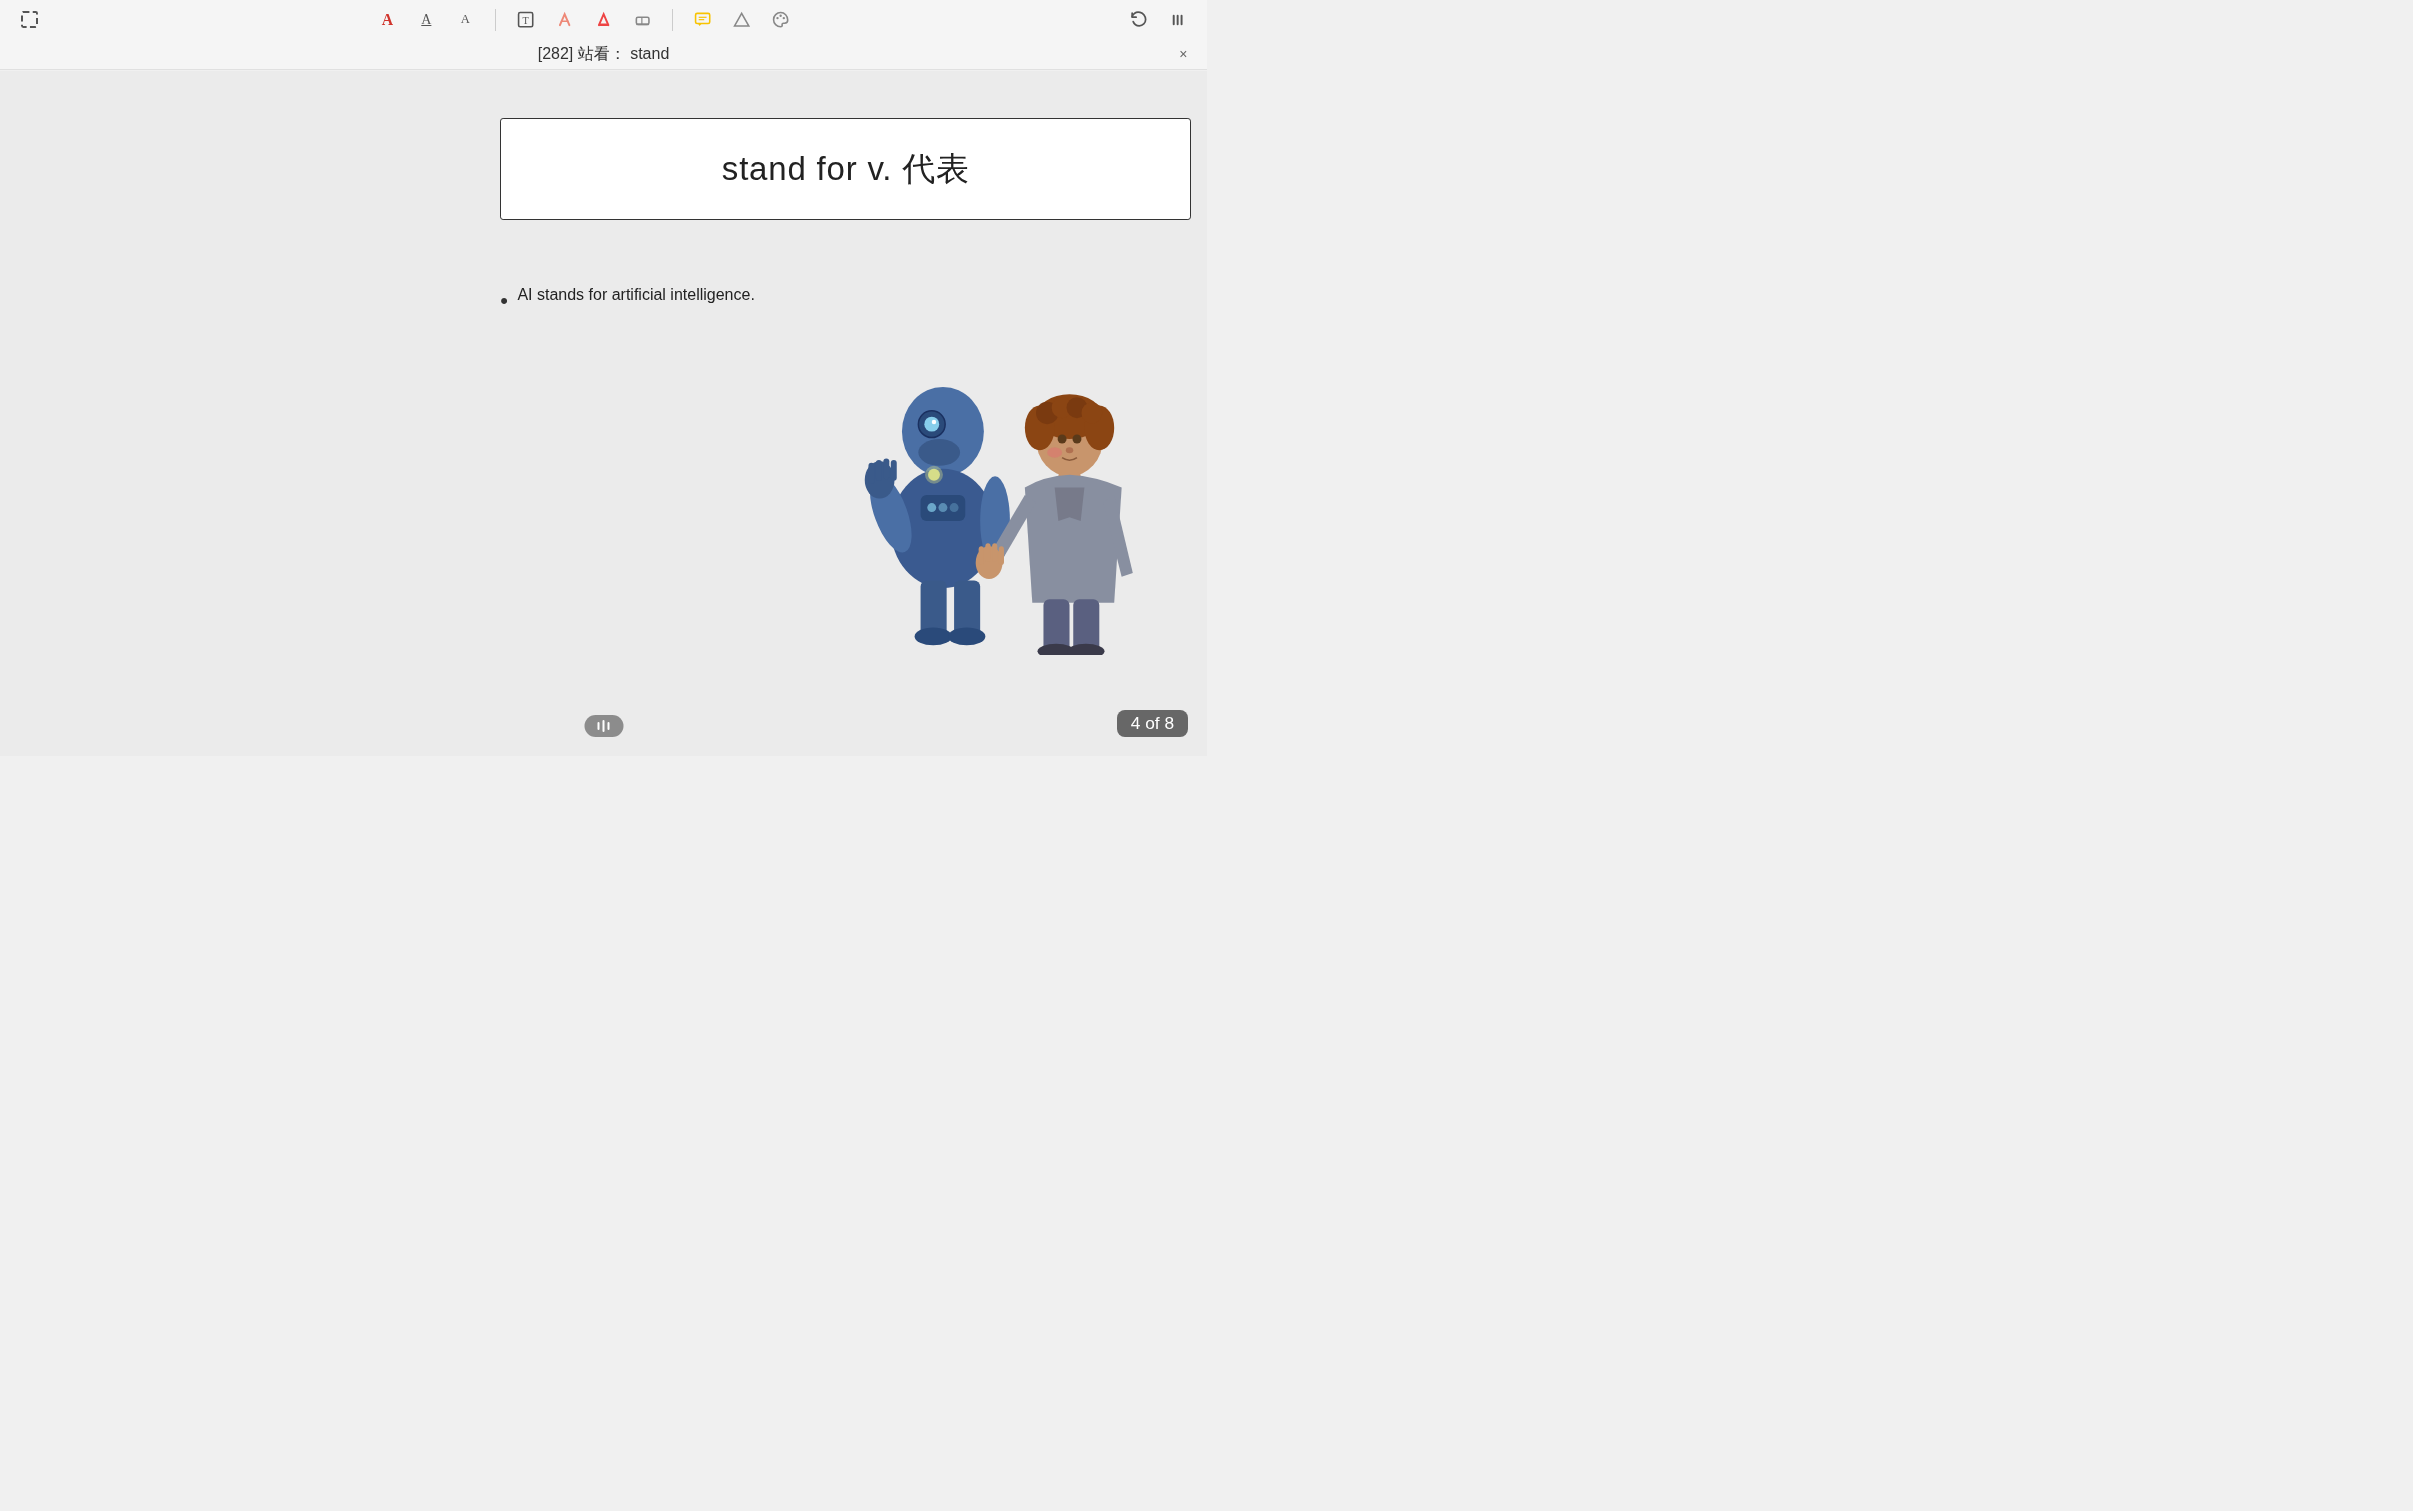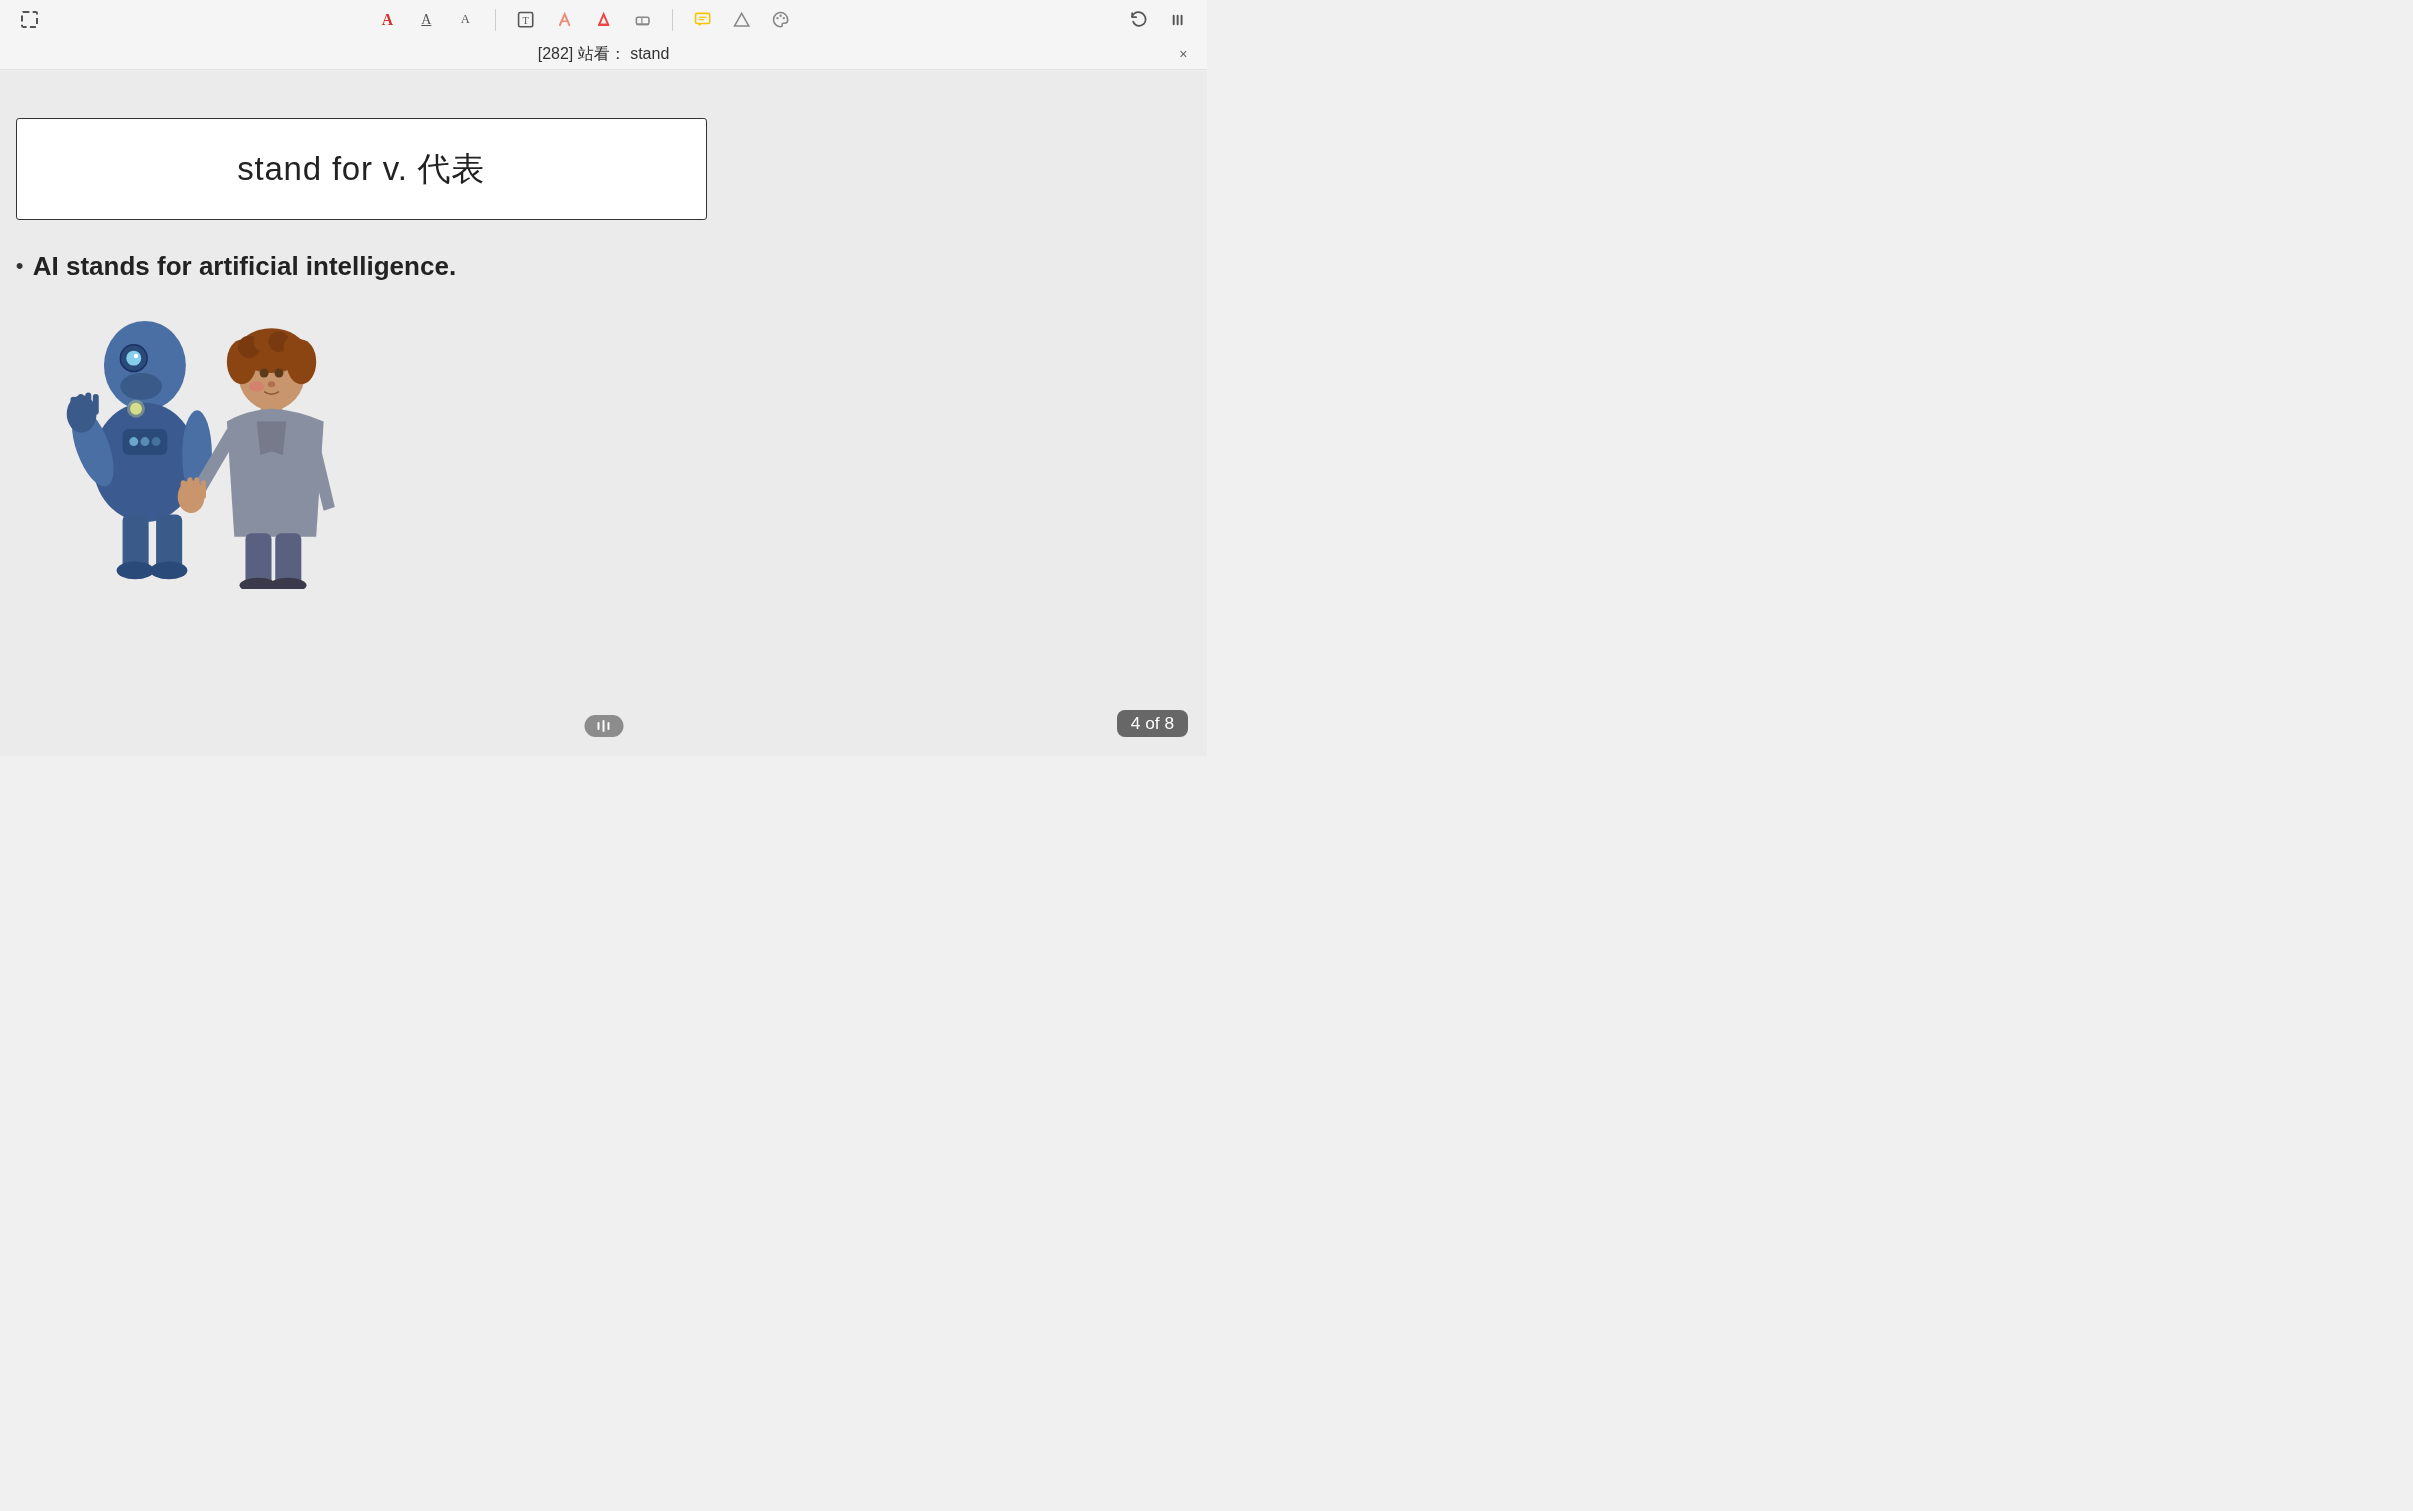--- a/index.html
+++ b/index.html
@@ -135,22 +135,23 @@
     
     .main-content {
       position: absolute;
       top: 71px;
       left: 0;
       right: 0;
       bottom: 0;
       background: #ebebeb;
       display: flex;
       flex-direction: column;
-      align-items: flex-start;
+      align-items: flex-end;
       padding: 47px 15.7px 15.7px;
+      gap: 35px;
     }
 
     
     .flashcard {
       width: 691px;
       min-height: 102px;
       background: white;
       border: 1.6px solid #333;
       border-radius: 3.1px;
       display: flex;
@@ -176,23 +177,23 @@
     }
 
     .bullet-dot {
       font-size: 22px;
       color: #333;
       margin-right: 9.4px;
       margin-top: 1.6px;
     }
 
     .bullet-text {
-      font-size: 26px;
+      font-size: 16px;
       color: #222;
-      font-weight: 700;
+      font-weight: 400;
     }
 
     
     .page-counter {
       position: absolute;
       bottom: 19px;
       right: 19px;
       background: rgba(80, 80, 80, 0.85);
       color: white;
       padding: 3px 14px;

